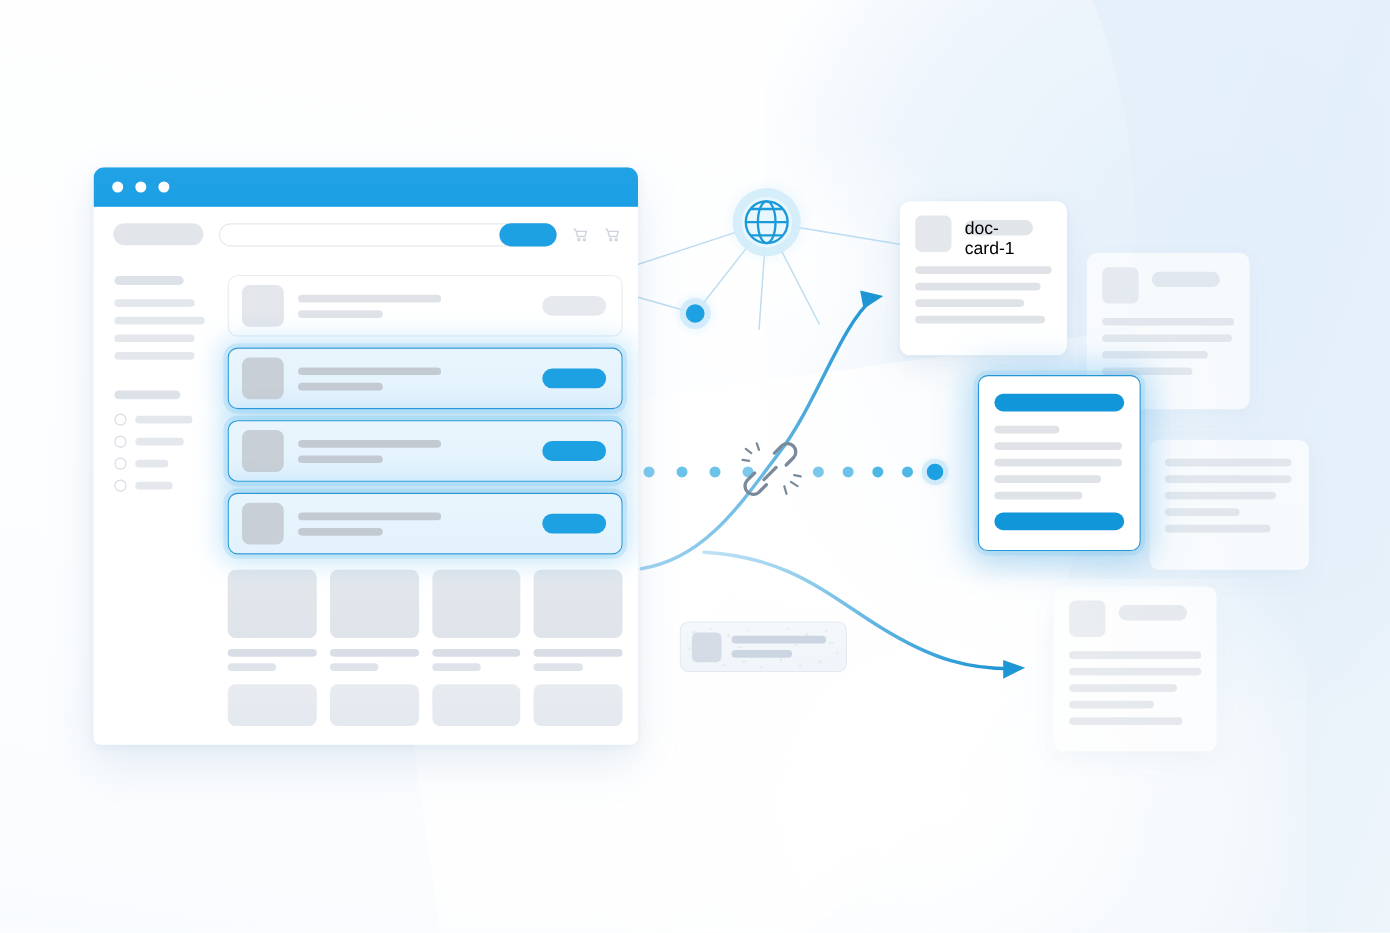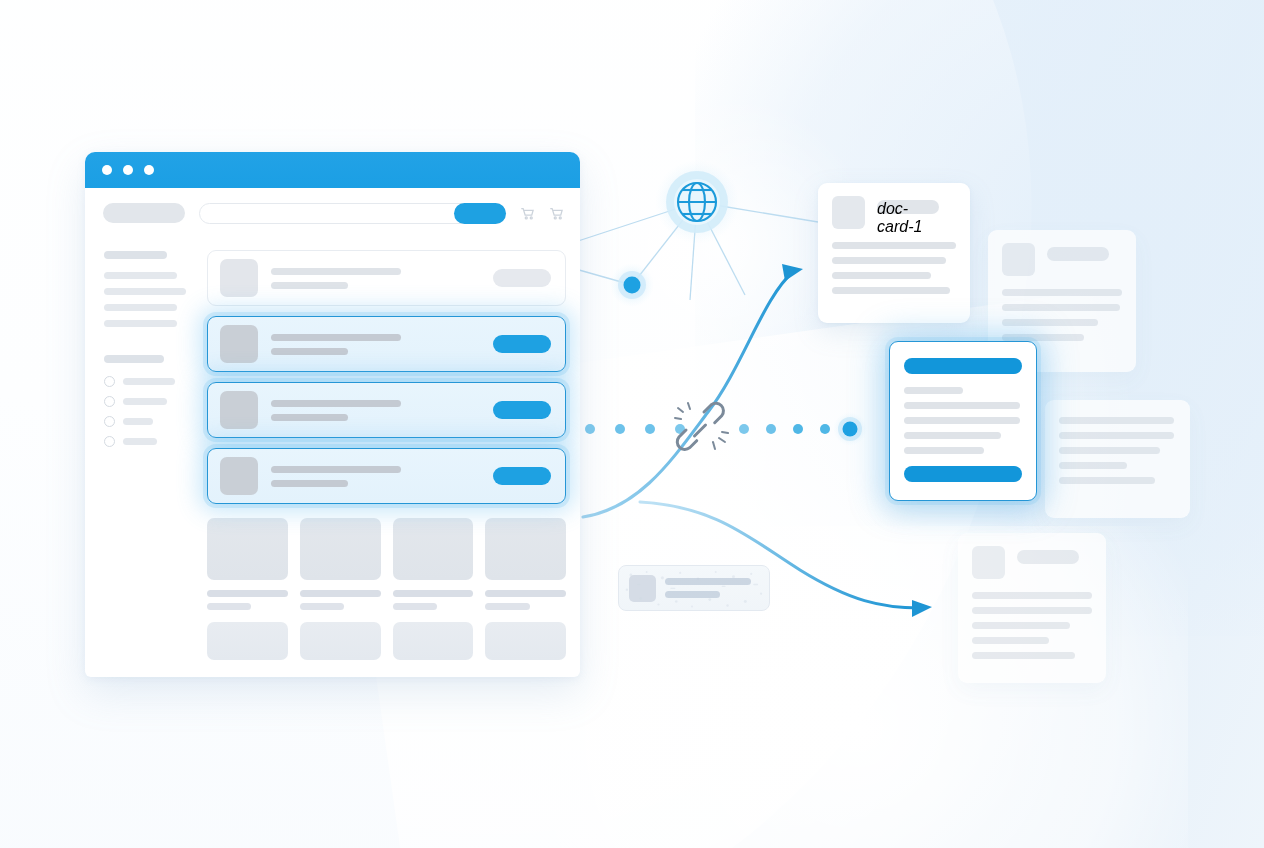--- a/index.html
+++ b/index.html
@@ -2,21 +2,21 @@
 <html><head>
 <meta charset="utf-8">
 <style>
   * { margin:0; padding:0; box-sizing:border-box; }
   html,body { width:1264px; height:848px; overflow:hidden; }
   body {
     font-family:"Liberation Sans", sans-serif;
     background:#ffffff;
     position:relative;
   }
-  #stage { position:absolute; inset:0; width:1264px; height:848px;font-style:italic; }
+  #stage { position:absolute; inset:0; width:1264px; height:848px; }
 
   
   .bg-base{
     position:absolute; inset:0;
     background:linear-gradient(110deg,#fbfdfe 0%,#fafcfe 40%,#eaf3fb 62%,#e4eff9 80%,#eef5fb 100%);
   }
   .bg-swoop-a{
     position:absolute; left:-6%; top:-35%;
     width:86%; height:150%;
     background:linear-gradient(180deg,#ffffff 0%,#fdfeff 60%,#f8fbfe 100%);

